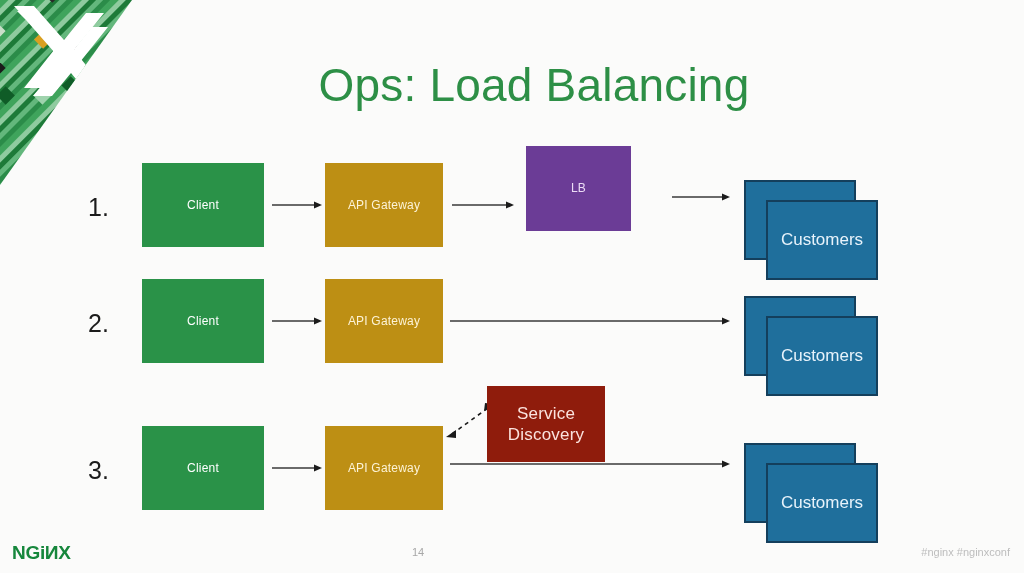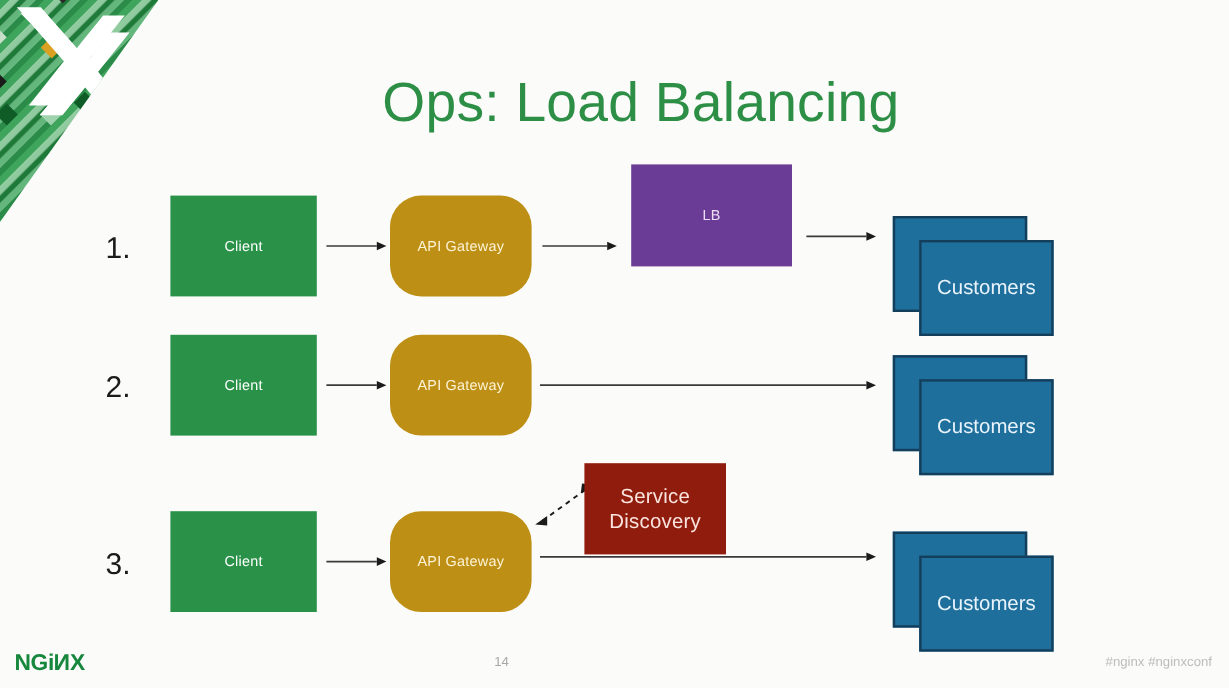--- a/index.html
+++ b/index.html
@@ -76,21 +76,21 @@
     justify-content: center;
     text-align: center;
     color: #ffffff;
     font-size: 12px;
     line-height: 1.25;
     font-family: "Liberation Sans", sans-serif;
     letter-spacing: 0.2px;
   }
 
   .node-client   { background: #2a9248; }
-  .node-gateway  { background: #bd8f14; color: #fdf3d6; border-radius: 26px; }
+  .node-gateway  { background: #bd8f14; color: #fdf3d6; }
   .node-lb       { background: #6b3c96; color: #ecdcf5; }
   .node-sd       { background: #8f1c0c; color: #fbe3de; font-size: 17px; }
 
   .stack {
     position: absolute;
   }
   .stack .card {
     position: absolute;
     background: #1f6f9c;
     border: 2px solid #143f5c;
@@ -239,21 +239,21 @@
       <span>API Gateway</span>
     </div>
 
     <div class="arrow" style="left:452px; top:200px; width:62px;">
       <svg width="62" height="10" viewBox="0 0 62 10">
         <line x1="0" y1="5" x2="54" y2="5" stroke="#3a3a3a" stroke-width="1.4"></line>
         <polygon points="54,1.4 62,5 54,8.6" fill="#1b1b1b"></polygon>
       </svg>
     </div>
 
-    <div class="node node-lb" style="left:526px; top:137px; width:134px; height:85px;">
+    <div class="node node-lb" style="left:526px; top:146px; width:105px; height:85px;">
       <span>LB</span>
     </div>
 
     <div class="arrow" style="left:672px; top:192px; width:58px;">
       <svg width="58" height="10" viewBox="0 0 58 10">
         <line x1="0" y1="5" x2="50" y2="5" stroke="#3a3a3a" stroke-width="1.4"></line>
         <polygon points="50,1.4 58,5 50,8.6" fill="#1b1b1b"></polygon>
       </svg>
     </div>
 

